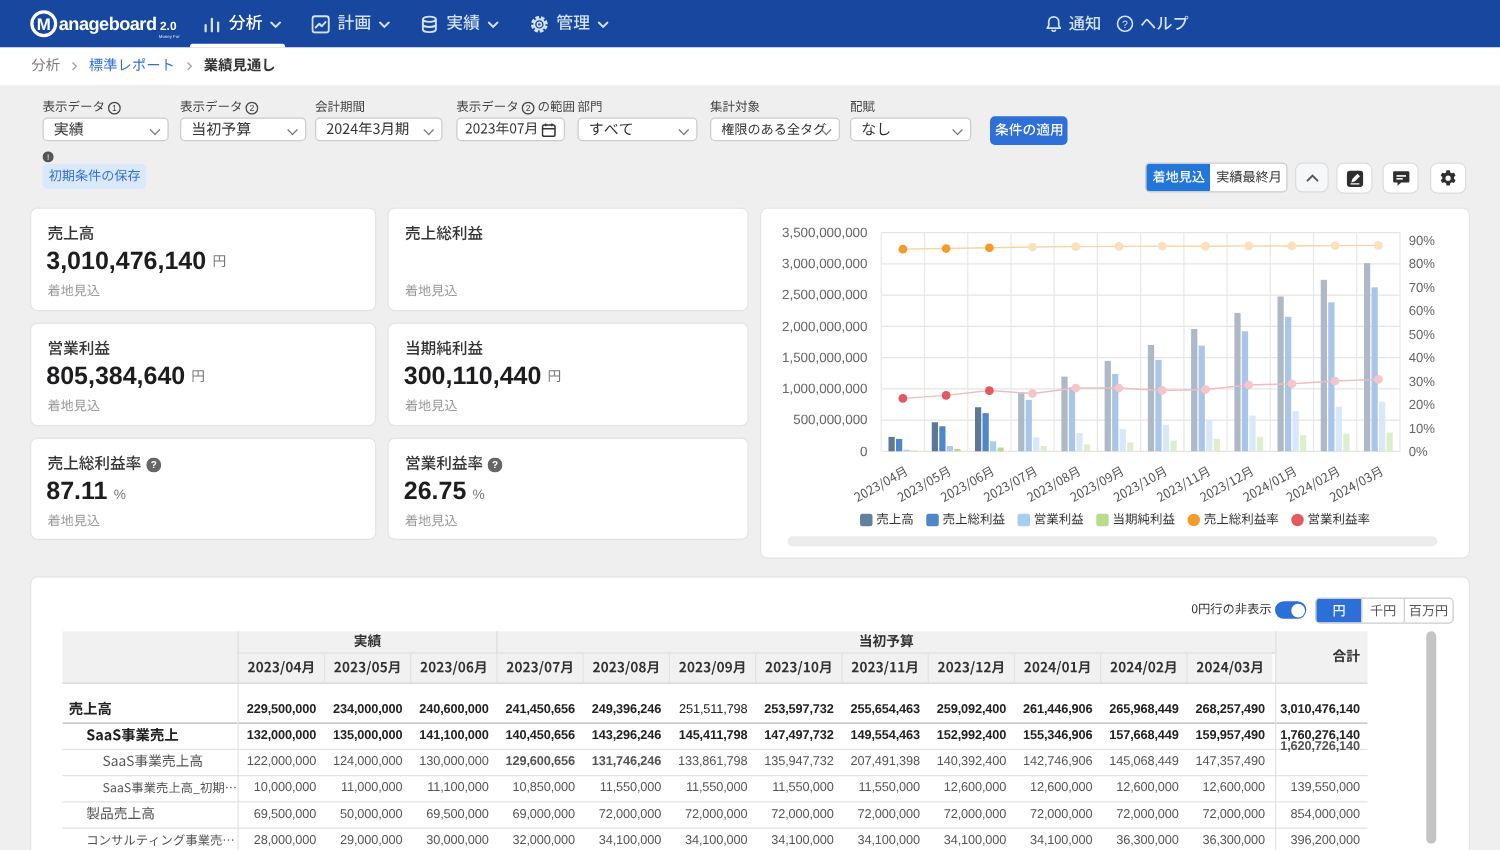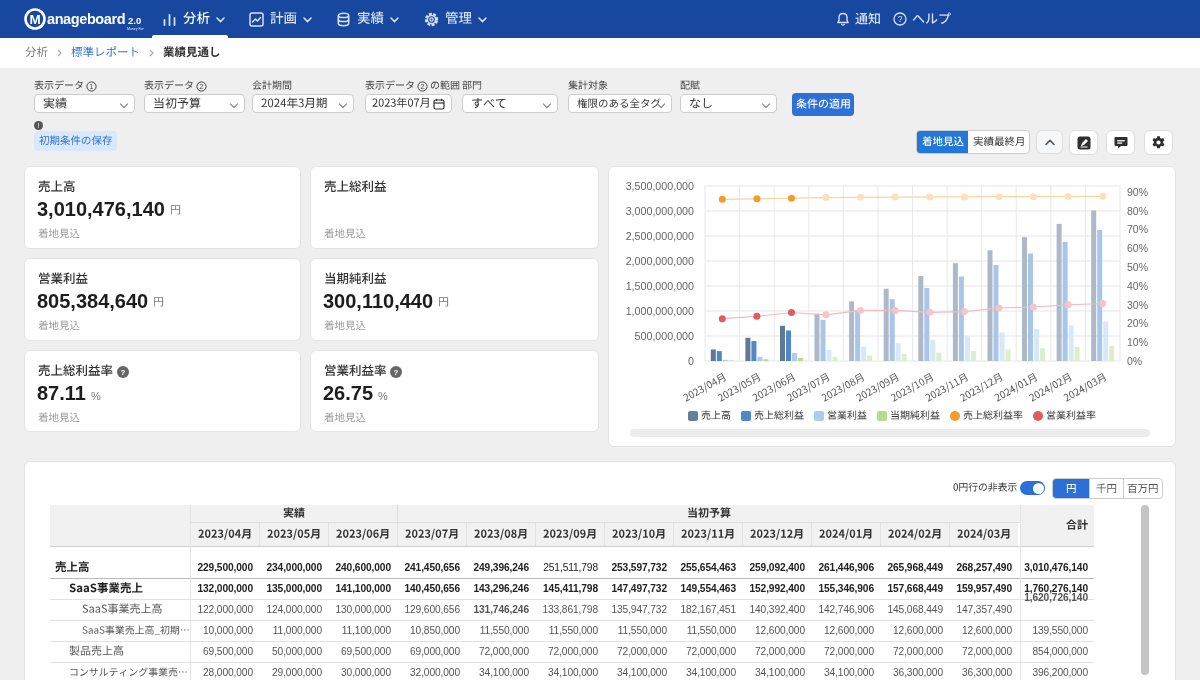--- a/index.html
+++ b/index.html
@@ -682,25 +682,25 @@
     <div class="tnum" style="top:73px;right:6px;font-weight:700;color:#222">1,760,276,140</div>
     <div class="trowline" style="top:115px;background:#e2e2e2"></div>
     <div class="tlab" style="top:94px;left:32px">
       <svg class="jt" width="80" height="13" viewBox="0 0 80 13">
         <path transform="translate(0,9.7)" d="M3.3 0.1C5.0 0.1 6.1 -0.9 6.1 -2.1C6.1 -3.3 5.4 -3.9 4.4 -4.3L3.3 -4.8C2.7 -5.1 1.9 -5.4 1.9 -6.1C1.9 -6.9 2.5 -7.3 3.4 -7.3C4.2 -7.3 4.8 -7.0 5.3 -6.6L5.8 -7.2C5.2 -7.8 4.4 -8.2 3.4 -8.2C2.0 -8.2 0.9 -7.3 0.9 -6.1C0.9 -4.9 1.8 -4.3 2.5 -4.0L3.7 -3.5C4.5 -3.2 5.0 -2.9 5.0 -2.1C5.0 -1.3 4.4 -0.7 3.4 -0.7C2.5 -0.7 1.7 -1.1 1.1 -1.7L0.5 -1.0C1.2 -0.3 2.2 0.1 3.3 0.1Z M8.9 0.1C9.7 0.1 10.4 -0.2 10.9 -0.7H11.0L11.0 0.0H11.9V-3.7C11.9 -5.2 11.3 -6.1 9.8 -6.1C8.8 -6.1 8.0 -5.7 7.5 -5.3L7.8 -4.7C8.3 -5.0 8.9 -5.3 9.6 -5.3C10.6 -5.3 10.9 -4.6 10.9 -3.8C8.3 -3.5 7.2 -2.8 7.2 -1.6C7.2 -0.5 7.9 0.1 8.9 0.1ZM9.2 -0.7C8.6 -0.7 8.2 -0.9 8.2 -1.6C8.2 -2.4 8.9 -2.9 10.9 -3.1V-1.5C10.3 -0.9 9.8 -0.7 9.2 -0.7Z M15.1 0.1C15.9 0.1 16.5 -0.2 17.1 -0.7H17.1L17.2 0.0H18.1V-3.7C18.1 -5.2 17.5 -6.1 16.0 -6.1C15.0 -6.1 14.2 -5.7 13.7 -5.3L14.0 -4.7C14.5 -5.0 15.1 -5.3 15.8 -5.3C16.8 -5.3 17.1 -4.6 17.1 -3.8C14.5 -3.5 13.4 -2.8 13.4 -1.6C13.4 -0.5 14.1 0.1 15.1 0.1ZM15.4 -0.7C14.8 -0.7 14.4 -0.9 14.4 -1.6C14.4 -2.4 15.0 -2.9 17.1 -3.1V-1.5C16.5 -0.9 16.0 -0.7 15.4 -0.7Z M22.3 0.1C24.0 0.1 25.0 -0.9 25.0 -2.1C25.0 -3.3 24.3 -3.9 23.4 -4.3L22.2 -4.8C21.6 -5.1 20.9 -5.4 20.9 -6.1C20.9 -6.9 21.5 -7.3 22.4 -7.3C23.1 -7.3 23.7 -7.0 24.2 -6.6L24.8 -7.2C24.2 -7.8 23.3 -8.2 22.4 -8.2C20.9 -8.2 19.8 -7.3 19.8 -6.1C19.8 -4.9 20.7 -4.3 21.5 -4.0L22.6 -3.5C23.4 -3.2 24.0 -2.9 24.0 -2.1C24.0 -1.3 23.4 -0.7 22.3 -0.7C21.5 -0.7 20.6 -1.1 20.1 -1.7L19.5 -1.0C20.2 -0.3 21.1 0.1 22.3 0.1Z M27.0 -1.4V-0.8H30.5V-0.0C30.5 0.2 30.5 0.2 30.3 0.2C30.1 0.2 29.4 0.2 28.8 0.2C28.9 0.4 29.0 0.7 29.1 0.9C30.0 0.9 30.5 0.9 30.9 0.8C31.2 0.7 31.4 0.5 31.4 -0.0V-0.8H34.0V-0.3H34.9V-2.3H36.0V-2.9H34.9V-4.3H31.4V-5.1H34.7V-7.0H31.4V-7.7H35.8V-8.4H31.4V-9.2H30.5V-8.4H26.2V-7.7H30.5V-7.0H27.4V-5.1H30.5V-4.3H27.1V-3.7H30.5V-2.9H26.0V-2.3H30.5V-1.4ZM28.2 -6.4H30.5V-5.7H28.2ZM31.4 -6.4H33.8V-5.7H31.4ZM31.4 -3.7H34.0V-2.9H31.4ZM31.4 -2.3H34.0V-1.4H31.4Z M39.6 -6.5C39.8 -6.2 40.0 -5.7 40.1 -5.4H37.7V-4.7H41.6V-3.9H38.2V-3.3H41.6V-2.5H37.2V-1.7H40.8C39.8 -1.0 38.3 -0.3 36.9 0.0C37.1 0.2 37.3 0.5 37.4 0.7C38.9 0.3 40.5 -0.5 41.6 -1.5V0.9H42.4V-1.5C43.5 -0.5 45.1 0.3 46.6 0.7C46.7 0.5 46.9 0.2 47.1 0.0C45.7 -0.3 44.2 -1.0 43.1 -1.7H46.8V-2.5H42.4V-3.3H45.9V-3.9H42.4V-4.7H46.4V-5.4H43.9C44.1 -5.7 44.4 -6.1 44.6 -6.6L44.5 -6.6H46.8V-7.3H45.1C45.4 -7.7 45.7 -8.3 46.0 -8.9L45.2 -9.1C45.0 -8.6 44.6 -7.9 44.4 -7.4L44.8 -7.3H43.4V-9.3H42.6V-7.3H41.3V-9.3H40.6V-7.3H39.2L39.8 -7.5C39.6 -7.9 39.2 -8.6 38.8 -9.1L38.1 -8.9C38.5 -8.4 38.9 -7.7 39.0 -7.3H37.2V-6.6H40.0ZM43.6 -6.6C43.5 -6.2 43.3 -5.7 43.1 -5.4L43.2 -5.4H40.6L40.9 -5.5C40.9 -5.8 40.6 -6.2 40.4 -6.6Z M48.5 -4.7V-2.6H49.3V-3.9H56.7V-2.6H57.5V-4.7ZM53.8 -3.4V-0.4C53.8 0.4 54.1 0.7 55.1 0.7C55.3 0.7 56.5 0.7 56.7 0.7C57.6 0.7 57.8 0.3 57.9 -1.2C57.7 -1.2 57.3 -1.4 57.1 -1.5C57.1 -0.3 57.0 -0.1 56.6 -0.1C56.4 -0.1 55.4 -0.1 55.2 -0.1C54.7 -0.1 54.6 -0.1 54.6 -0.4V-3.4ZM51.1 -3.4C51.0 -1.4 50.5 -0.4 48.0 0.2C48.1 0.4 48.4 0.7 48.4 0.9C51.2 0.2 51.8 -1.1 52.0 -3.4ZM52.5 -9.2V-8.2H48.2V-7.4H52.5V-6.3H49.2V-5.5H56.8V-6.3H53.4V-7.4H57.8V-8.2H53.4V-9.2Z M63.2 -9.1V-0.5H59.1V0.4H68.9V-0.5H64.1V-4.9H68.2V-5.7H64.1V-9.1Z M72.8 -6.2H77.1V-5.2H72.8ZM72.0 -6.9V-4.6H78.0V-6.9ZM74.5 -9.3V-8.2H70.2V-7.5H79.8V-8.2H75.4V-9.3ZM70.7 -3.9V0.9H71.5V-3.2H78.5V-0.1C78.5 0.0 78.5 0.1 78.3 0.1C78.1 0.1 77.5 0.1 76.8 0.1C76.9 0.3 77.0 0.6 77.0 0.9C78.0 0.9 78.6 0.9 78.9 0.7C79.3 0.6 79.4 0.4 79.4 -0.1V-3.9ZM73.6 -1.9H76.4V-0.7H73.6ZM72.9 -2.5V0.4H73.6V-0.1H77.1V-2.5Z" fill="#555"></path>
       </svg>
     </div>
     <div class="tnum" style="top:94px;right:841px;font-weight:400;color:#555">122,000,000</div>
     <div class="tnum" style="top:94px;right:772px;font-weight:400;color:#555">124,000,000</div>
     <div class="tnum" style="top:94px;right:703px;font-weight:400;color:#555">130,000,000</div>
-    <div class="tnum" style="top:94px;right:634px;font-weight:400;color:#555">129,600,656</div>
+    <div class="tnum" style="top:94px;right:634px;font-weight:700;color:#555">129,600,656</div>
     <div class="tnum" style="top:94px;right:565px;font-weight:700;color:#555">131,746,246</div>
     <div class="tnum" style="top:94px;right:496px;font-weight:400;color:#555">133,861,798</div>
     <div class="tnum" style="top:94px;right:427px;font-weight:400;color:#555">135,947,732</div>
-    <div class="tnum" style="top:94px;right:358px;font-weight:400;color:#555">182,167,451</div>
+    <div class="tnum" style="top:94px;right:358px;font-weight:400;color:#555">207,491,398</div>
     <div class="tnum" style="top:94px;right:289px;font-weight:400;color:#555">140,392,400</div>
     <div class="tnum" style="top:94px;right:220px;font-weight:400;color:#555">142,746,906</div>
     <div class="tnum" style="top:94px;right:151px;font-weight:400;color:#555">145,068,449</div>
     <div class="tnum" style="top:94px;right:82px;font-weight:400;color:#555">147,357,490</div>
     <div class="tnum" style="top:82px;right:6px;font-weight:700;color:#555">1,620,726,140</div>
     <div class="trowline" style="top:136px;background:#e2e2e2"></div>
     <div class="tlab" style="top:115px;left:32px">
       <svg class="jt" width="108" height="12" viewBox="0 0 108 12">
         <path transform="translate(0,8.7)" d="M3.0 0.1C4.5 0.1 5.5 -0.8 5.5 -1.9C5.5 -3.0 4.8 -3.5 4.0 -3.9L3.0 -4.3C2.4 -4.6 1.7 -4.8 1.7 -5.5C1.7 -6.2 2.3 -6.6 3.1 -6.6C3.8 -6.6 4.3 -6.3 4.8 -5.9L5.2 -6.5C4.7 -7.0 4.0 -7.4 3.1 -7.4C1.8 -7.4 0.8 -6.6 0.8 -5.5C0.8 -4.4 1.6 -3.9 2.3 -3.6L3.3 -3.1C4.0 -2.8 4.5 -2.6 4.5 -1.9C4.5 -1.1 4.0 -0.7 3.0 -0.7C2.3 -0.7 1.5 -1.0 1.0 -1.6L0.5 -0.9C1.1 -0.3 2.0 0.1 3.0 0.1Z M8.0 0.1C8.7 0.1 9.3 -0.2 9.8 -0.6H9.9L9.9 0.0H10.7V-3.3C10.7 -4.6 10.1 -5.5 8.8 -5.5C7.9 -5.5 7.2 -5.1 6.7 -4.8L7.1 -4.2C7.5 -4.5 8.0 -4.8 8.7 -4.8C9.6 -4.8 9.8 -4.1 9.8 -3.4C7.5 -3.1 6.5 -2.6 6.5 -1.4C6.5 -0.4 7.1 0.1 8.0 0.1ZM8.3 -0.6C7.8 -0.6 7.4 -0.8 7.4 -1.5C7.4 -2.1 8.0 -2.6 9.8 -2.8V-1.3C9.3 -0.8 8.8 -0.6 8.3 -0.6Z M13.6 0.1C14.3 0.1 14.9 -0.2 15.4 -0.6H15.4L15.5 0.0H16.3V-3.3C16.3 -4.6 15.7 -5.5 14.4 -5.5C13.5 -5.5 12.8 -5.1 12.3 -4.8L12.6 -4.2C13.1 -4.5 13.6 -4.8 14.2 -4.8C15.1 -4.8 15.4 -4.1 15.4 -3.4C13.1 -3.1 12.1 -2.6 12.1 -1.4C12.1 -0.4 12.7 0.1 13.6 0.1ZM13.9 -0.6C13.3 -0.6 12.9 -0.8 12.9 -1.5C12.9 -2.1 13.5 -2.6 15.4 -2.8V-1.3C14.8 -0.8 14.4 -0.6 13.9 -0.6Z M20.1 0.1C21.6 0.1 22.5 -0.8 22.5 -1.9C22.5 -3.0 21.9 -3.5 21.0 -3.9L20.0 -4.3C19.4 -4.6 18.8 -4.8 18.8 -5.5C18.8 -6.2 19.3 -6.6 20.1 -6.6C20.8 -6.6 21.4 -6.3 21.8 -5.9L22.3 -6.5C21.8 -7.0 21.0 -7.4 20.1 -7.4C18.8 -7.4 17.9 -6.6 17.9 -5.5C17.9 -4.4 18.7 -3.9 19.3 -3.6L20.4 -3.1C21.1 -2.8 21.6 -2.6 21.6 -1.9C21.6 -1.1 21.0 -0.7 20.1 -0.7C19.3 -0.7 18.6 -1.0 18.1 -1.6L17.5 -0.9C18.1 -0.3 19.0 0.1 20.1 0.1Z M24.3 -1.3V-0.7H27.5V-0.0C27.5 0.1 27.4 0.2 27.2 0.2C27.1 0.2 26.5 0.2 25.9 0.2C26.0 0.4 26.1 0.6 26.1 0.8C27.0 0.8 27.5 0.8 27.8 0.7C28.1 0.6 28.2 0.4 28.2 -0.0V-0.7H30.6V-0.3H31.4V-2.0H32.4V-2.6H31.4V-3.9H28.2V-4.6H31.2V-6.3H28.2V-6.9H32.2V-7.5H28.2V-8.3H27.5V-7.5H23.6V-6.9H27.5V-6.3H24.7V-4.6H27.5V-3.9H24.4V-3.3H27.5V-2.6H23.4V-2.0H27.5V-1.3ZM25.4 -5.8H27.5V-5.1H25.4ZM28.2 -5.8H30.5V-5.1H28.2ZM28.2 -3.3H30.6V-2.6H28.2ZM28.2 -2.0H30.6V-1.3H28.2Z M35.6 -5.9C35.8 -5.5 36.0 -5.1 36.1 -4.9H33.9V-4.2H37.4V-3.5H34.4V-2.9H37.4V-2.2H33.5V-1.6H36.7C35.8 -0.9 34.5 -0.3 33.2 0.0C33.4 0.2 33.6 0.4 33.7 0.6C35.0 0.3 36.5 -0.5 37.4 -1.3V0.8H38.2V-1.4C39.1 -0.5 40.6 0.3 41.9 0.7C42.0 0.5 42.2 0.2 42.4 0.0C41.1 -0.3 39.7 -0.9 38.8 -1.6H42.2V-2.2H38.2V-2.9H41.3V-3.5H38.2V-4.2H41.8V-4.9H39.5C39.7 -5.2 39.9 -5.5 40.1 -5.9L40.1 -5.9H42.1V-6.6H40.6C40.8 -6.9 41.2 -7.5 41.4 -8.0L40.7 -8.2C40.5 -7.8 40.2 -7.1 39.9 -6.7L40.3 -6.6H39.1V-8.3H38.4V-6.6H37.2V-8.3H36.5V-6.6H35.3L35.8 -6.8C35.6 -7.1 35.3 -7.8 34.9 -8.2L34.3 -8.0C34.6 -7.6 35.0 -7.0 35.1 -6.6H33.5V-5.9H36.0ZM39.3 -5.9C39.1 -5.6 38.9 -5.2 38.8 -4.9L38.9 -4.9H36.6L36.8 -4.9C36.8 -5.2 36.6 -5.6 36.4 -5.9Z M43.6 -4.2V-2.3H44.4V-3.5H51.0V-2.3H51.8V-4.2ZM48.4 -3.0V-0.4C48.4 0.4 48.7 0.6 49.6 0.6C49.8 0.6 50.8 0.6 51.0 0.6C51.8 0.6 52.0 0.3 52.1 -1.1C51.9 -1.1 51.6 -1.2 51.4 -1.4C51.4 -0.2 51.3 -0.1 51.0 -0.1C50.7 -0.1 49.8 -0.1 49.6 -0.1C49.3 -0.1 49.2 -0.1 49.2 -0.4V-3.0ZM46.0 -3.0C45.9 -1.3 45.5 -0.3 43.2 0.2C43.3 0.3 43.5 0.6 43.6 0.8C46.1 0.2 46.6 -1.0 46.8 -3.0ZM47.3 -8.3V-7.3H43.4V-6.7H47.3V-5.7H44.3V-5.0H51.1V-5.7H48.1V-6.7H52.0V-7.3H48.1V-8.3Z M56.9 -8.2V-0.4H53.2V0.3H62.1V-0.4H57.7V-4.4H61.4V-5.1H57.7V-8.2Z M65.5 -5.6H69.4V-4.7H65.5ZM64.8 -6.2V-4.1H70.2V-6.2ZM67.1 -8.3V-7.4H63.2V-6.7H71.8V-7.4H67.8V-8.3ZM63.6 -3.5V0.8H64.4V-2.9H70.7V-0.1C70.7 0.0 70.6 0.1 70.5 0.1C70.3 0.1 69.7 0.1 69.1 0.1C69.2 0.3 69.3 0.6 69.3 0.8C70.2 0.8 70.7 0.8 71.0 0.7C71.3 0.5 71.4 0.3 71.4 -0.1V-3.5ZM66.3 -1.7H68.7V-0.7H66.3ZM65.6 -2.2V0.4H66.3V-0.1H69.4V-2.2Z M72.6 1.4H77.8V0.8H72.6Z M82.1 -7.4V-6.7H83.8C83.7 -4.1 83.5 -1.2 81.3 0.2C81.5 0.4 81.8 0.6 81.9 0.8C84.2 -0.8 84.4 -3.9 84.5 -6.7H86.5C86.4 -2.2 86.3 -0.6 86.0 -0.2C85.9 -0.1 85.8 -0.0 85.6 -0.0C85.4 -0.0 84.9 -0.0 84.3 -0.1C84.4 0.1 84.5 0.5 84.5 0.7C85.0 0.7 85.6 0.7 85.9 0.7C86.3 0.6 86.5 0.5 86.7 0.2C87.1 -0.3 87.2 -1.9 87.3 -7.0C87.3 -7.1 87.3 -7.4 87.3 -7.4ZM81.9 -4.6C81.7 -4.3 81.4 -3.9 81.2 -3.6L80.8 -3.9C81.3 -4.7 81.8 -5.4 82.1 -6.2L81.7 -6.5L81.5 -6.5H80.7V-8.3H80.0V-6.5H78.5V-5.8H81.2C80.5 -4.5 79.3 -3.1 78.2 -2.3C78.4 -2.2 78.6 -1.9 78.7 -1.7C79.1 -2.0 79.5 -2.4 80.0 -2.9V0.8H80.7V-3.2C81.1 -2.8 81.6 -2.2 81.8 -1.9L82.3 -2.4L81.5 -3.2C81.8 -3.5 82.1 -3.9 82.4 -4.2Z M89.6 -1.4C89.3 -0.8 88.8 -0.1 88.3 0.4C88.4 0.5 88.7 0.7 88.9 0.8C89.4 0.3 90.0 -0.5 90.3 -1.2ZM91.1 -1.1C91.4 -0.6 91.9 0.0 92.1 0.4L92.7 0.1C92.5 -0.3 92.0 -1.0 91.6 -1.4ZM96.3 -7.1V-5.6H94.3V-7.1ZM93.6 -7.8V-4.2C93.6 -2.8 93.5 -0.9 92.7 0.4C92.9 0.5 93.2 0.7 93.3 0.8C93.9 -0.1 94.2 -1.4 94.3 -2.6H96.3V-0.2C96.3 -0.0 96.3 0.0 96.1 0.0C96.0 0.0 95.5 0.0 95.0 0.0C95.1 0.2 95.2 0.6 95.2 0.8C95.9 0.8 96.4 0.7 96.7 0.6C97.0 0.5 97.1 0.3 97.1 -0.2V-7.8ZM96.3 -4.9V-3.2H94.3C94.3 -3.6 94.3 -3.9 94.3 -4.2V-4.9ZM91.7 -8.2V-7.0H89.9V-8.2H89.2V-7.0H88.4V-6.3H89.2V-2.3H88.3V-1.6H93.1V-2.3H92.4V-6.3H93.1V-7.0H92.4V-8.2ZM89.9 -6.3H91.7V-5.5H89.9ZM89.9 -4.9H91.7V-3.9H89.9ZM89.9 -3.3H91.7V-2.3H89.9Z M99.4 -4.4C99.1 -4.4 98.8 -4.1 98.8 -3.8C98.8 -3.4 99.1 -3.1 99.4 -3.1C99.8 -3.1 100.1 -3.4 100.1 -3.8C100.1 -4.1 99.8 -4.4 99.4 -4.4ZM102.7 -4.4C102.4 -4.4 102.1 -4.1 102.1 -3.8C102.1 -3.4 102.4 -3.1 102.7 -3.1C103.1 -3.1 103.4 -3.4 103.4 -3.8C103.4 -4.1 103.1 -4.4 102.7 -4.4ZM106.0 -4.4C105.7 -4.4 105.4 -4.1 105.4 -3.8C105.4 -3.4 105.7 -3.1 106.0 -3.1C106.4 -3.1 106.7 -3.4 106.7 -3.8C106.7 -4.1 106.4 -4.4 106.0 -4.4Z" fill="#555"></path>
       </svg>

